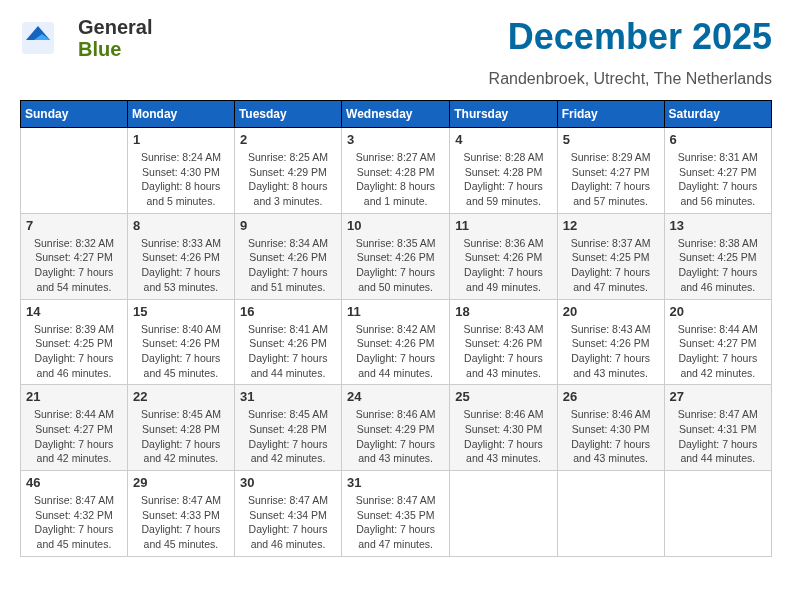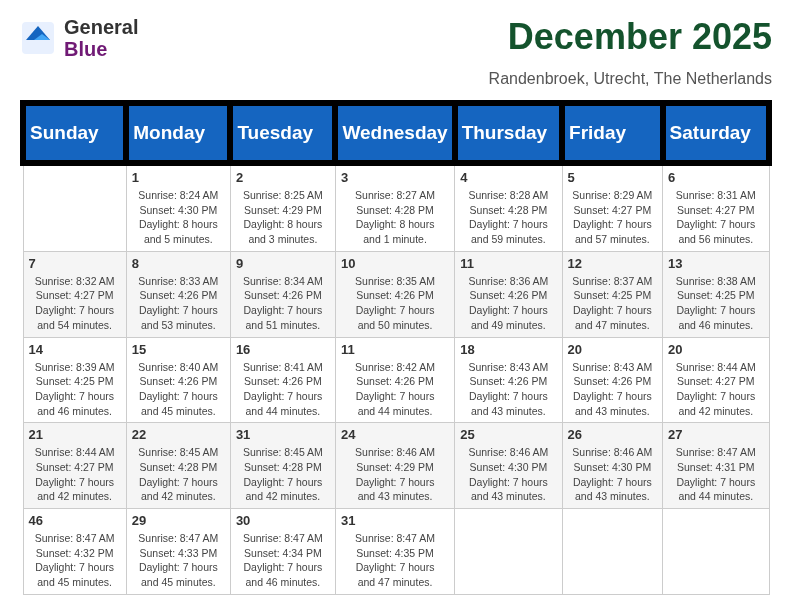--- a/index.html
+++ b/index.html
@@ -20,40 +20,40 @@
       display: flex;
       flex-direction: column;
       align-items: flex-start;
     }
     .title-block {
       text-align: right;
     }
     .month-title {
       font-size: 36px;
       font-weight: bold;
-      color: #14532d;
+      color: #0369a1;
     }
     .location-title {
       font-size: 16px;
       color: #555;
       margin-top: 12px;
     }
     .calendar {
       width: 100%;
       border-collapse: collapse;
       font-size: 11px;
     }
     .calendar thead th {
       background: #1565c0;
       color: #fff;
-      padding: 16px 4px;
+      padding: 6px 4px;
       text-align: left;
-      font-size: 19px;
+      font-size: 12px;
       font-weight: bold;
-      border: 6px solid #000000;
+      border: 1px solid #000000;
     }
     .calendar tbody td {
       border: 1px solid #ccc;
       vertical-align: top;
       padding: 4px 5px;
       width: 110px;
       min-height: 80px;
       background: #fff;
     }
     .calendar tbody tr:nth-child(even) td {
@@ -71,42 +71,42 @@
       font-size: 10.5px;
       line-height: 1.4;
       text-align: center;
     }
     .empty-cell {
       background: #fff !important;
     }
     .logo-wrapper {
       display: flex;
       align-items: center;
-      gap: 8px;
+      gap: 22px;
     }
     .logo-lines {
       display: flex;
       flex-direction: column;
       justify-content: center;
     }
   </style>
 </head>
 <body>
 
 <div class="header">
   <div class="logo">
     <div class="logo-wrapper">
       <svg width="36" height="36" viewBox="0 0 36 36">
         <rect x="2" y="2" width="32" height="32" rx="4" fill="#e8f0fe"></rect>
         <polygon points="18,6 30,20 6,20" fill="#1565c0"></polygon>
         <polygon points="22,14 30,20 14,20" fill="#42a5f5"></polygon>
       </svg>
       <div class="logo-lines">
         <div style="font-size:20px;font-weight:bold;color:#333;line-height:1.1;">General</div>
-        <div style="font-size:20px;font-weight:bold;color:#701a75;line-height:1.1;">Blue</div>
+        <div style="font-size:20px;font-weight:bold;color:#4d7c0f;line-height:1.1;">Blue</div>
       </div>
     </div>
   </div>
   <div class="title-block">
     <div class="month-title">December 2025</div>
     <div class="location-title">Randenbroek, Utrecht, The Netherlands</div>
   </div>
 </div>
 
 <table class="calendar">

